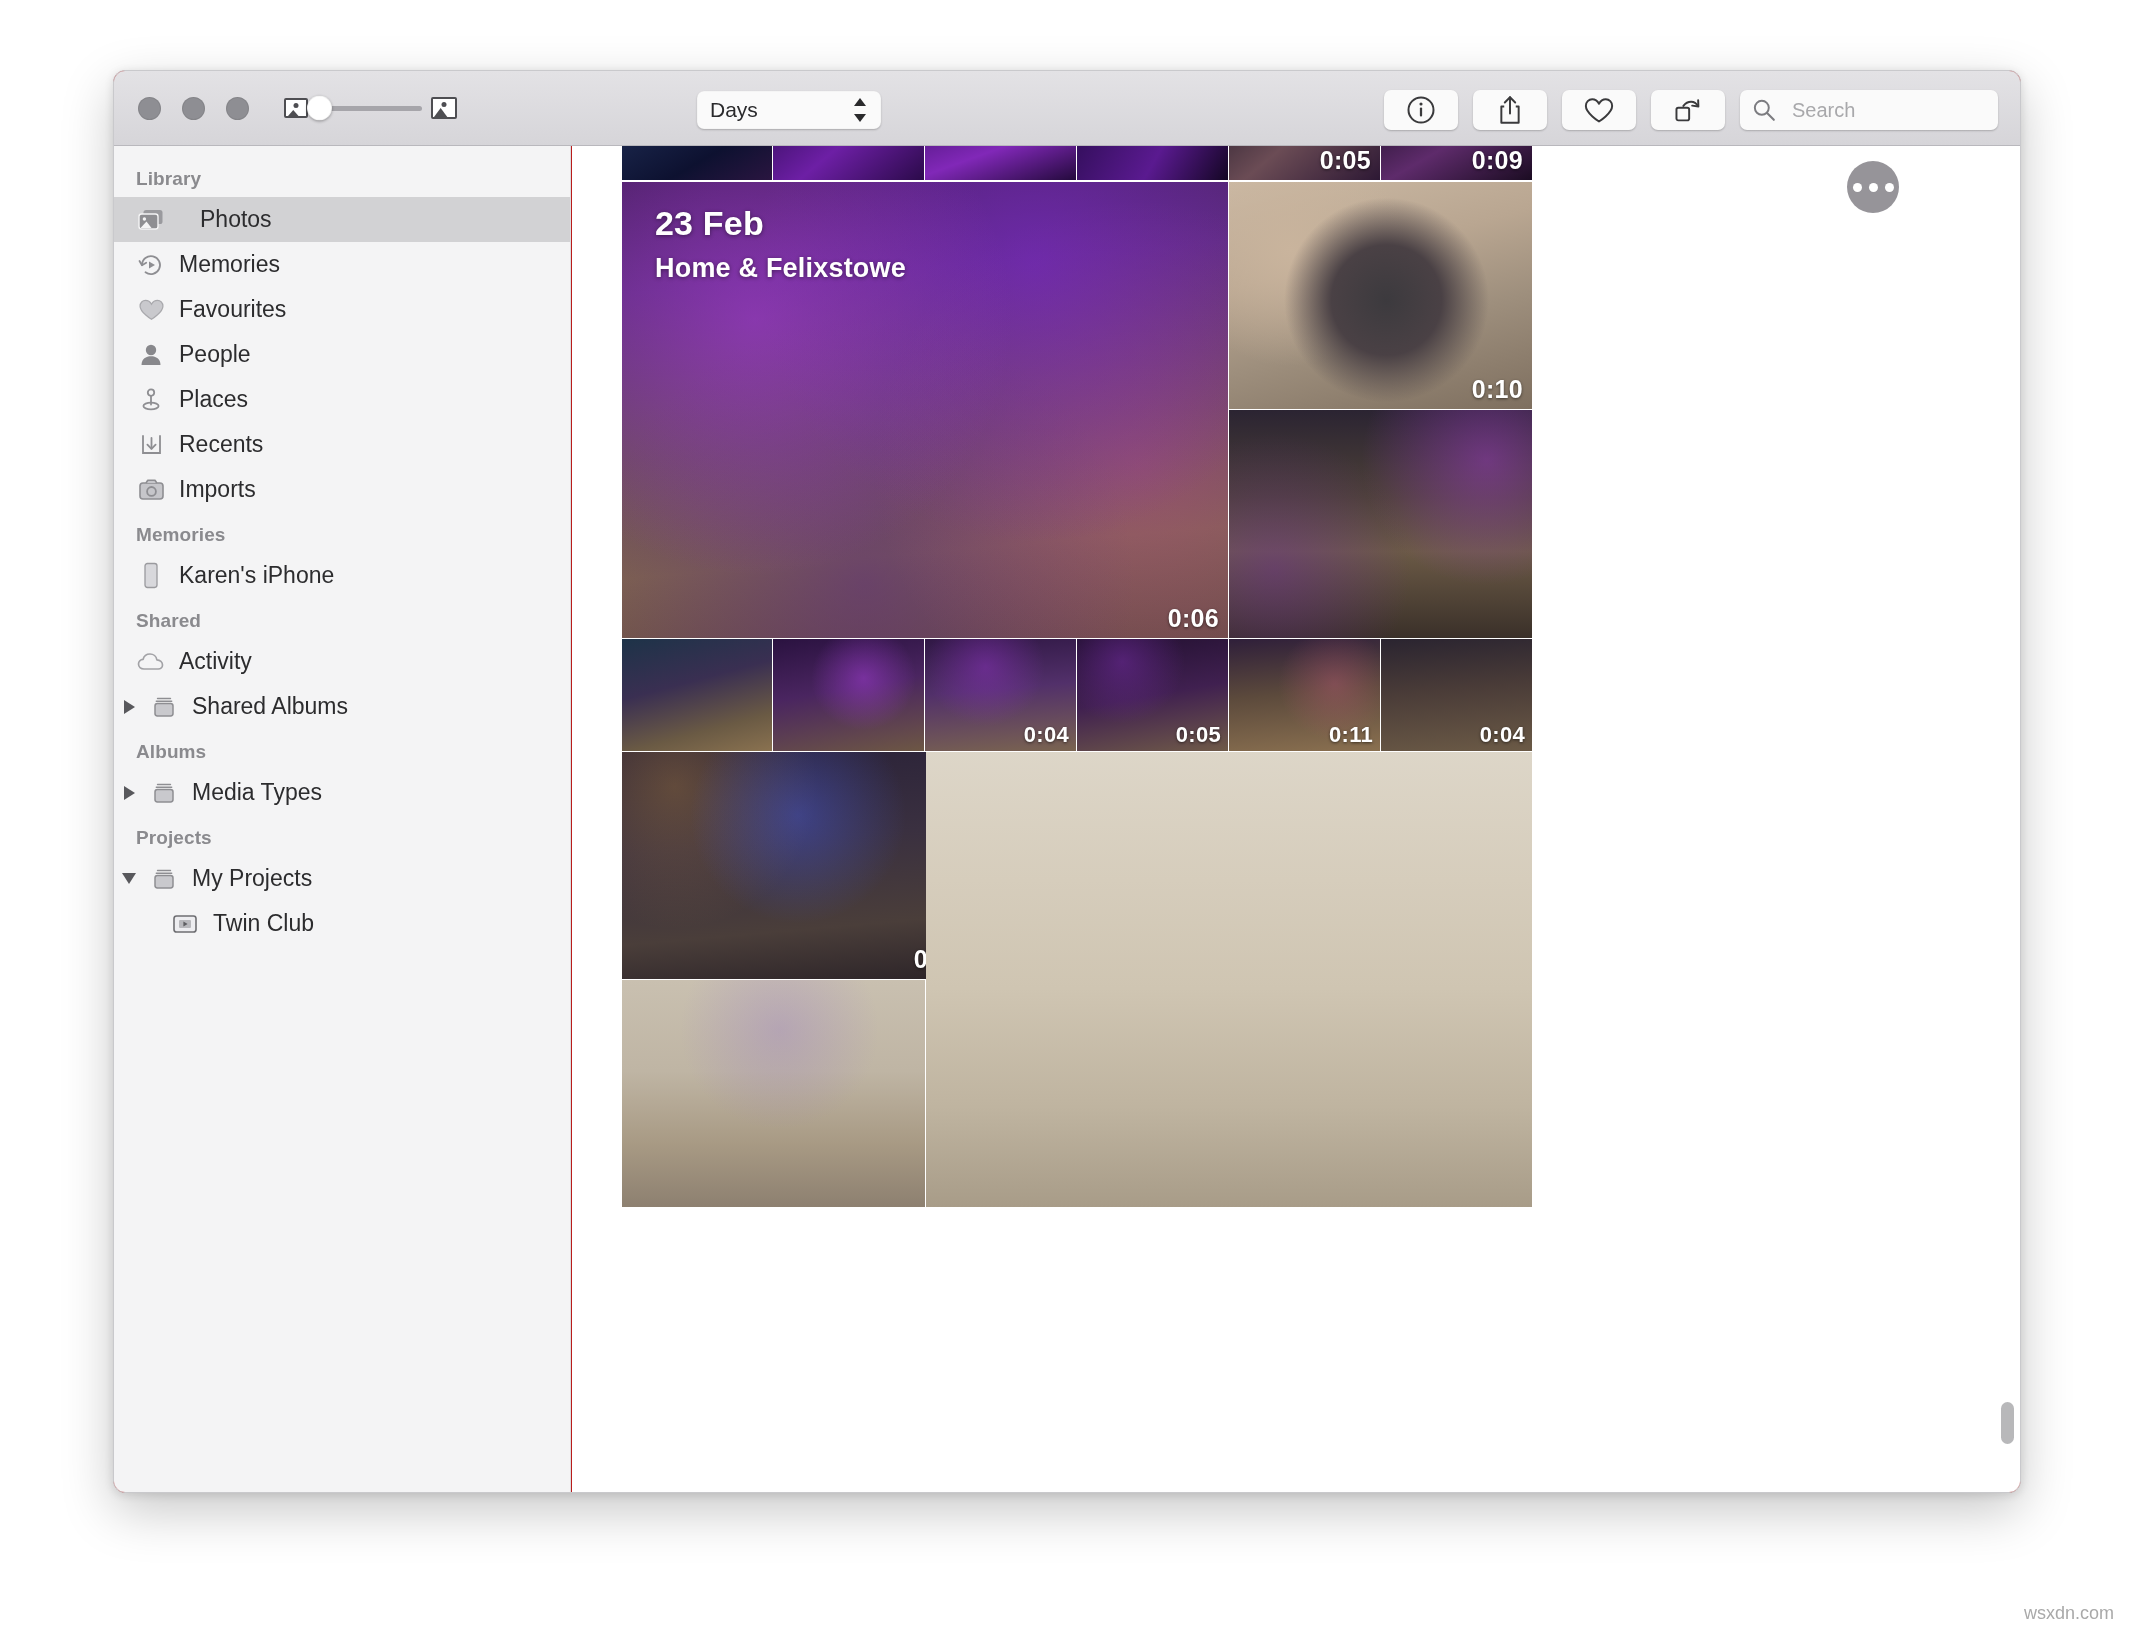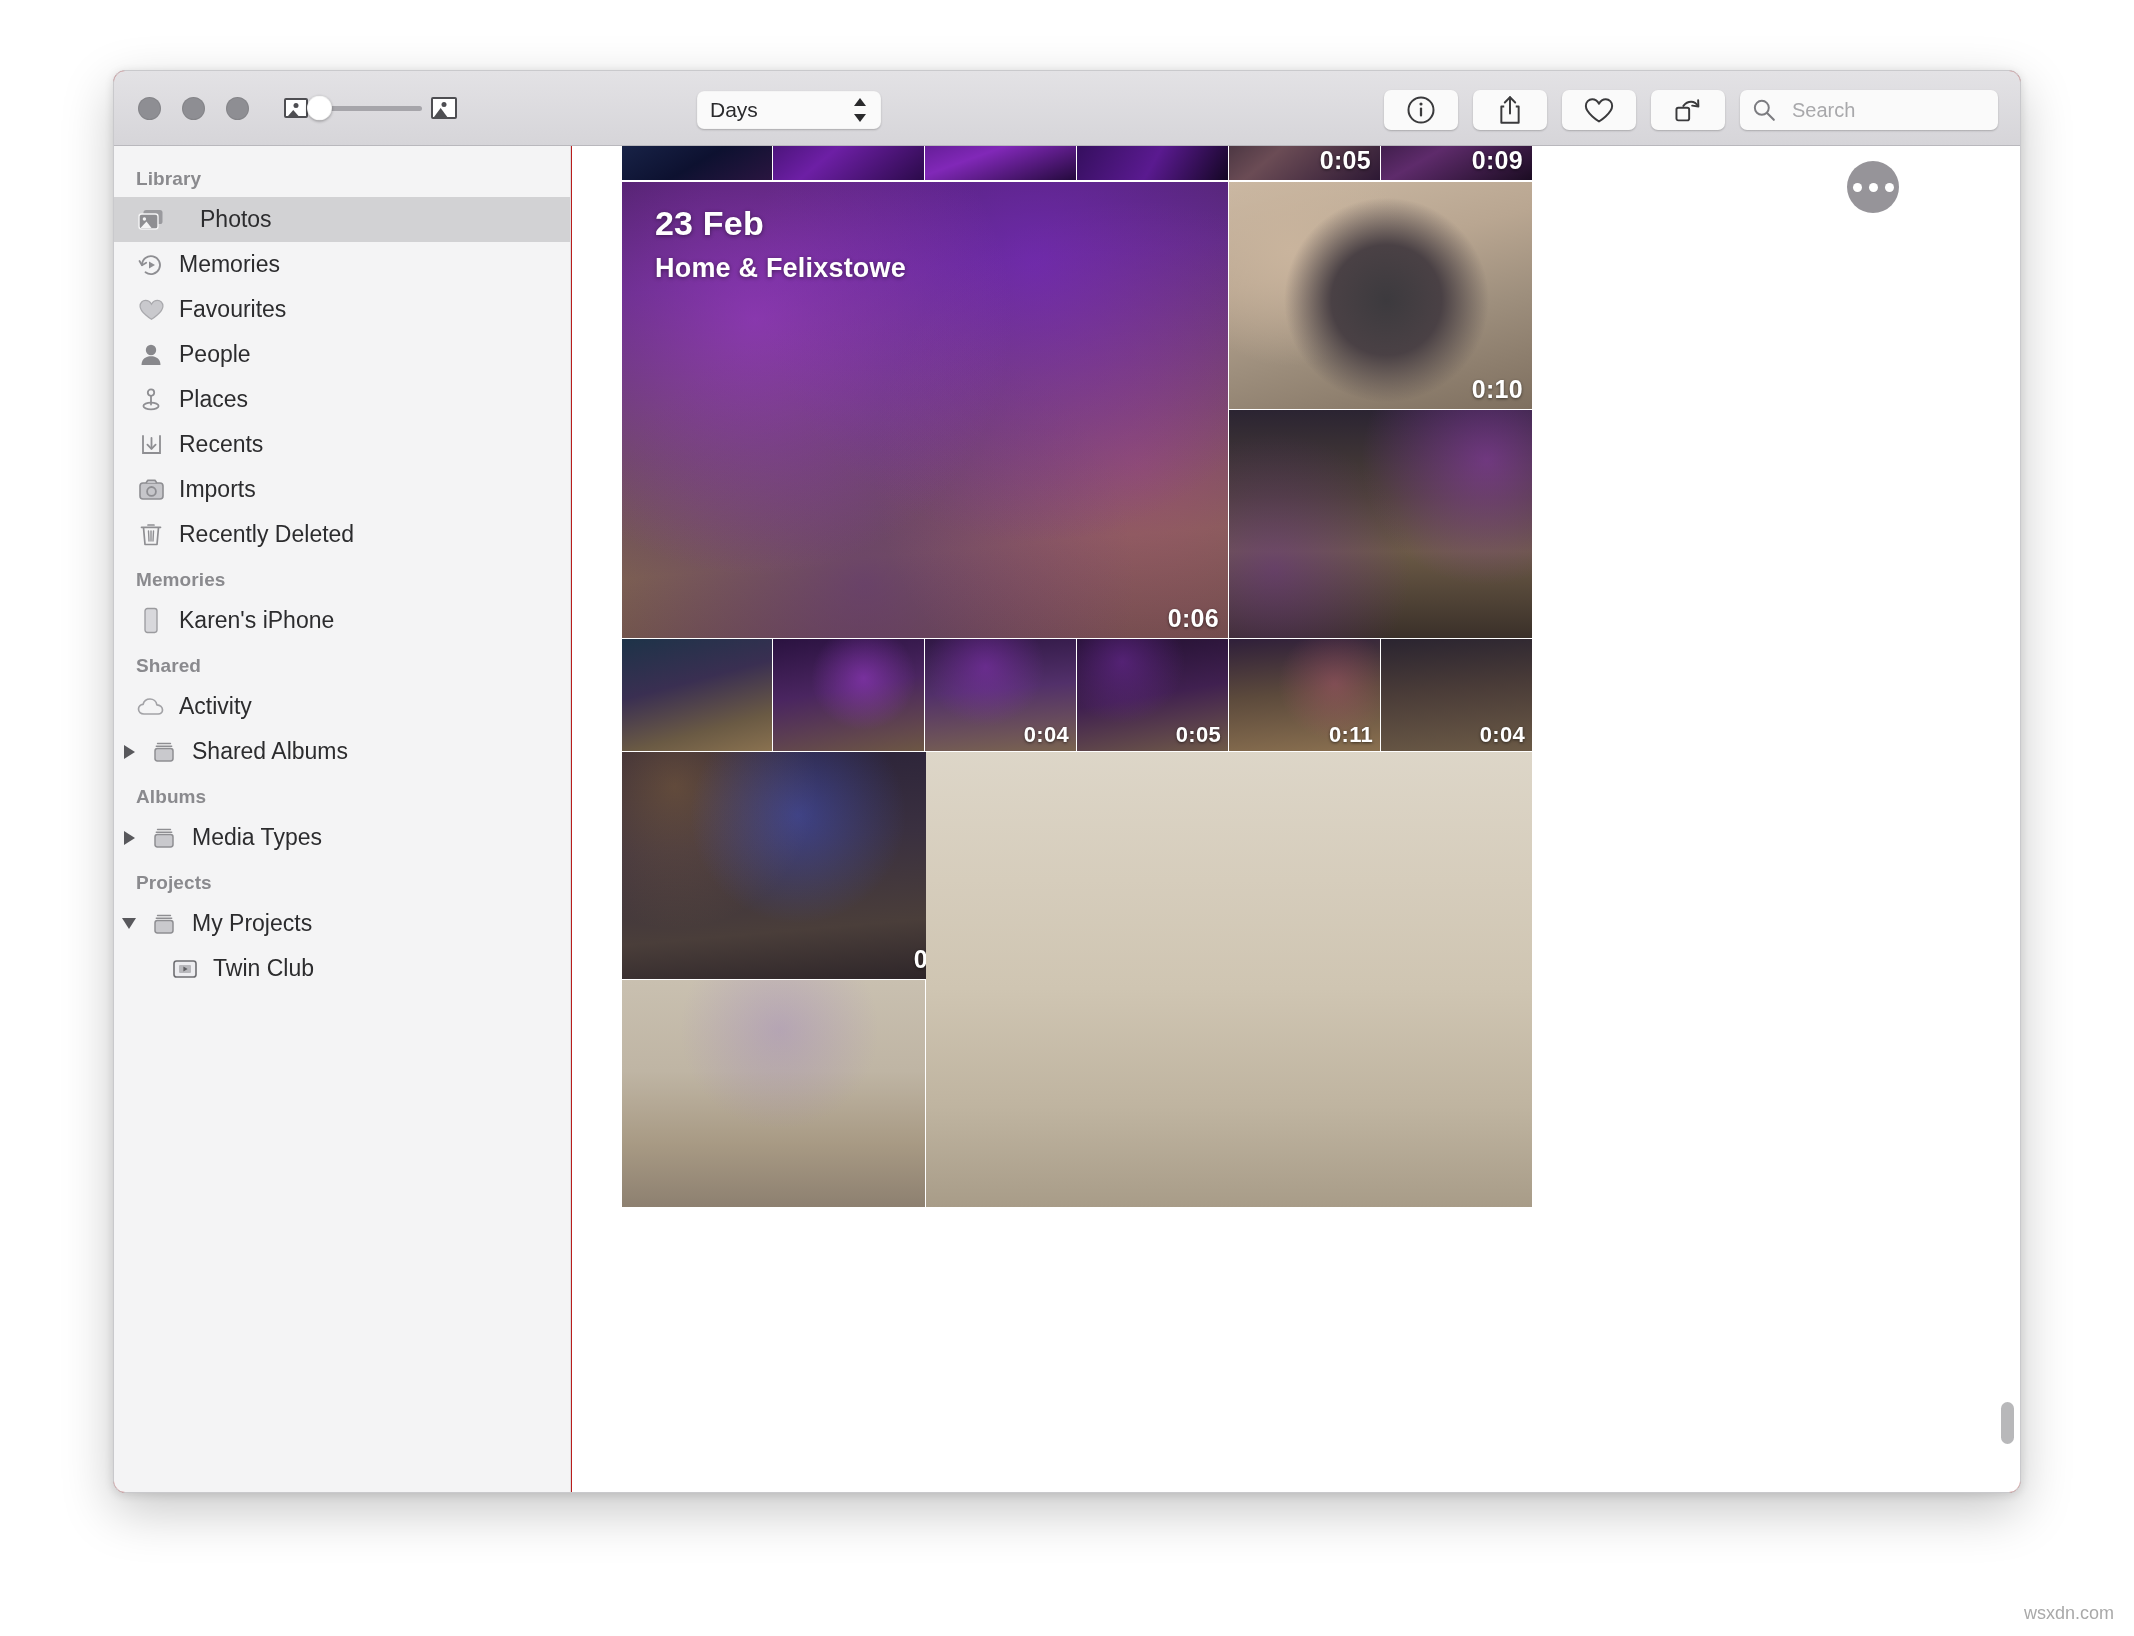--- a/index.html
+++ b/index.html
@@ -335,31 +335,20 @@
       <span class="ico">
         <svg width="27" height="24" viewBox="0 0 27 24">
           <rect x="2" y="5" width="23" height="16" rx="3" fill="#c6c6ca" stroke="#8e8e92" stroke-width="1.6"></rect>
           <path d="M8 5 L9.8 2.2 L17 2.2 L18.8 5" fill="#c6c6ca" stroke="#8e8e92" stroke-width="1.6" stroke-linejoin="round"></path>
           <circle cx="13.5" cy="13.4" r="4.4" fill="none" stroke="#8e8e92" stroke-width="1.8"></circle>
         </svg>
       </span>
       <span>Imports</span>
     </div>
 
-    <div class="sb-item">
-      <span class="ico">
-        <svg width="24" height="26" viewBox="0 0 24 26">
-          <path d="M4.5 5.5 L6 22.5 L18 22.5 L19.5 5.5" fill="none" stroke="#8e8e92" stroke-width="1.7" stroke-linejoin="round"></path>
-          <path d="M2.5 5.3 L21.5 5.3" stroke="#8e8e92" stroke-width="1.7" stroke-linecap="round"></path>
-          <path d="M9 3 L15 3" stroke="#8e8e92" stroke-width="1.7" stroke-linecap="round"></path>
-          <path d="M9.5 9 L10 19 M12 9 L12 19 M14.5 9 L14 19" stroke="#8e8e92" stroke-width="1.4" stroke-linecap="round"></path>
-        </svg>
-      </span>
-      <span>Recently Deleted</span>
-    </div>
 
     <div class="sec-head">Memories</div>
     <div class="sb-item">
       <span class="ico">
         <svg width="18" height="27" viewBox="0 0 18 27">
           <rect x="3" y="1.5" width="12" height="24" rx="2.4" fill="#d8d8dc" stroke="#9a9a9e" stroke-width="1.3"></rect>
         </svg>
       </span>
       <span>Karen's iPhone</span>
     </div>

